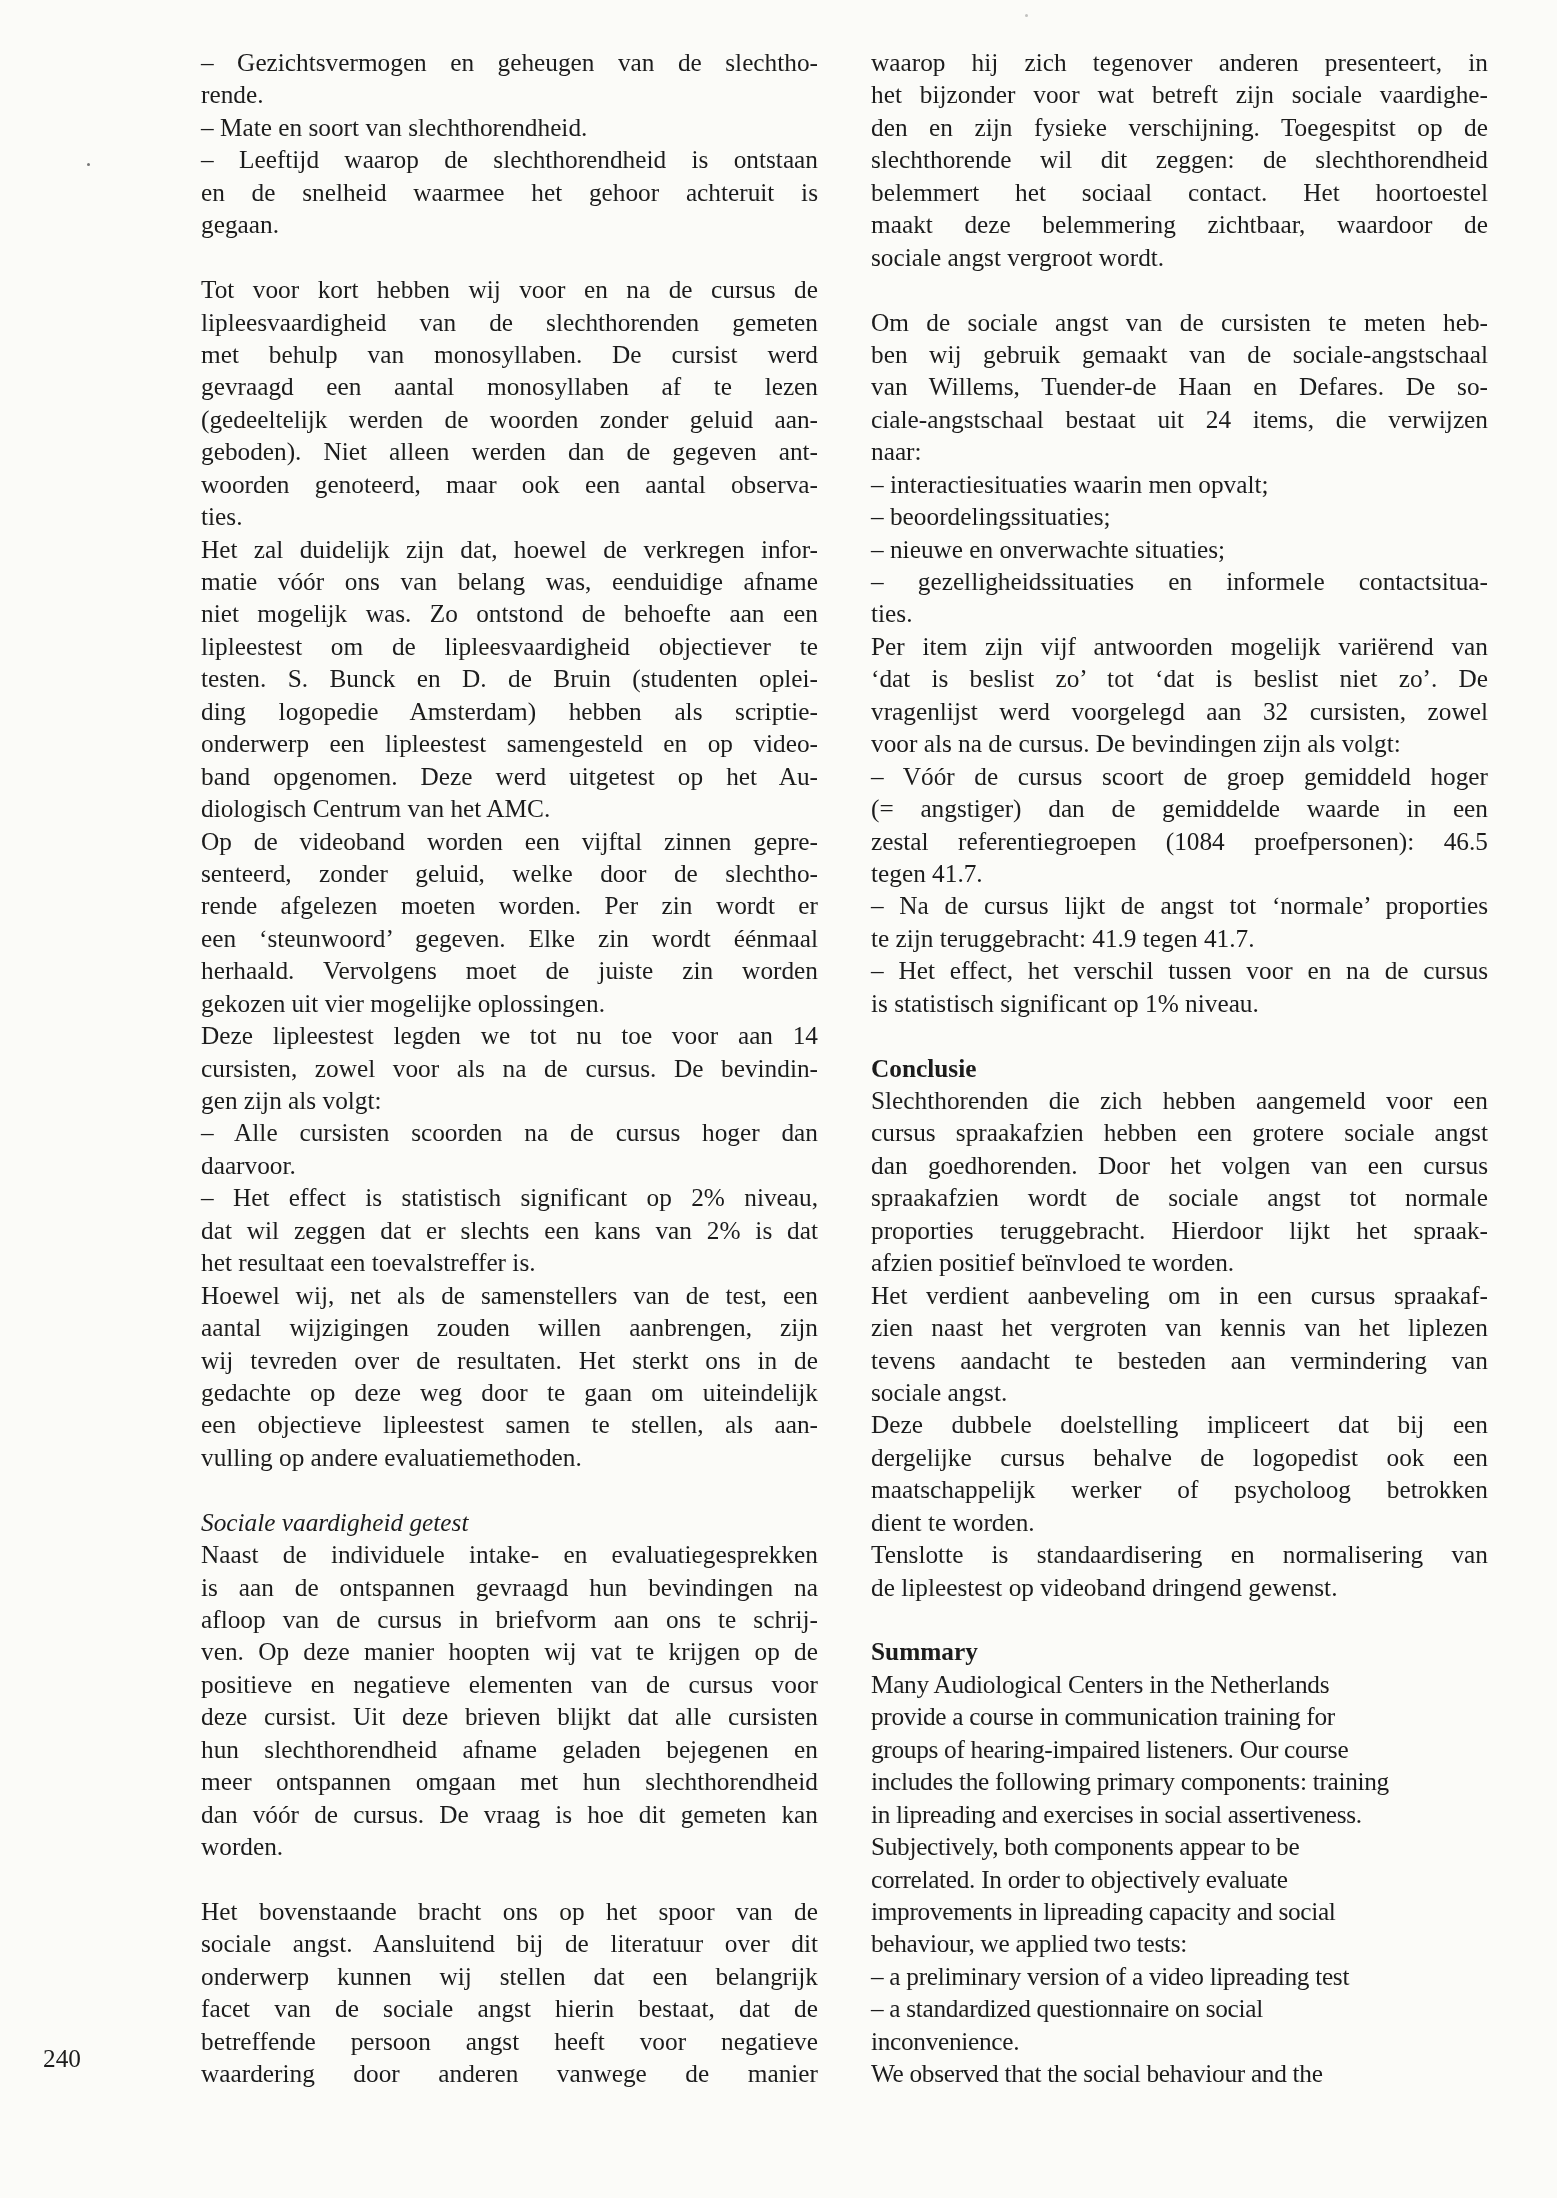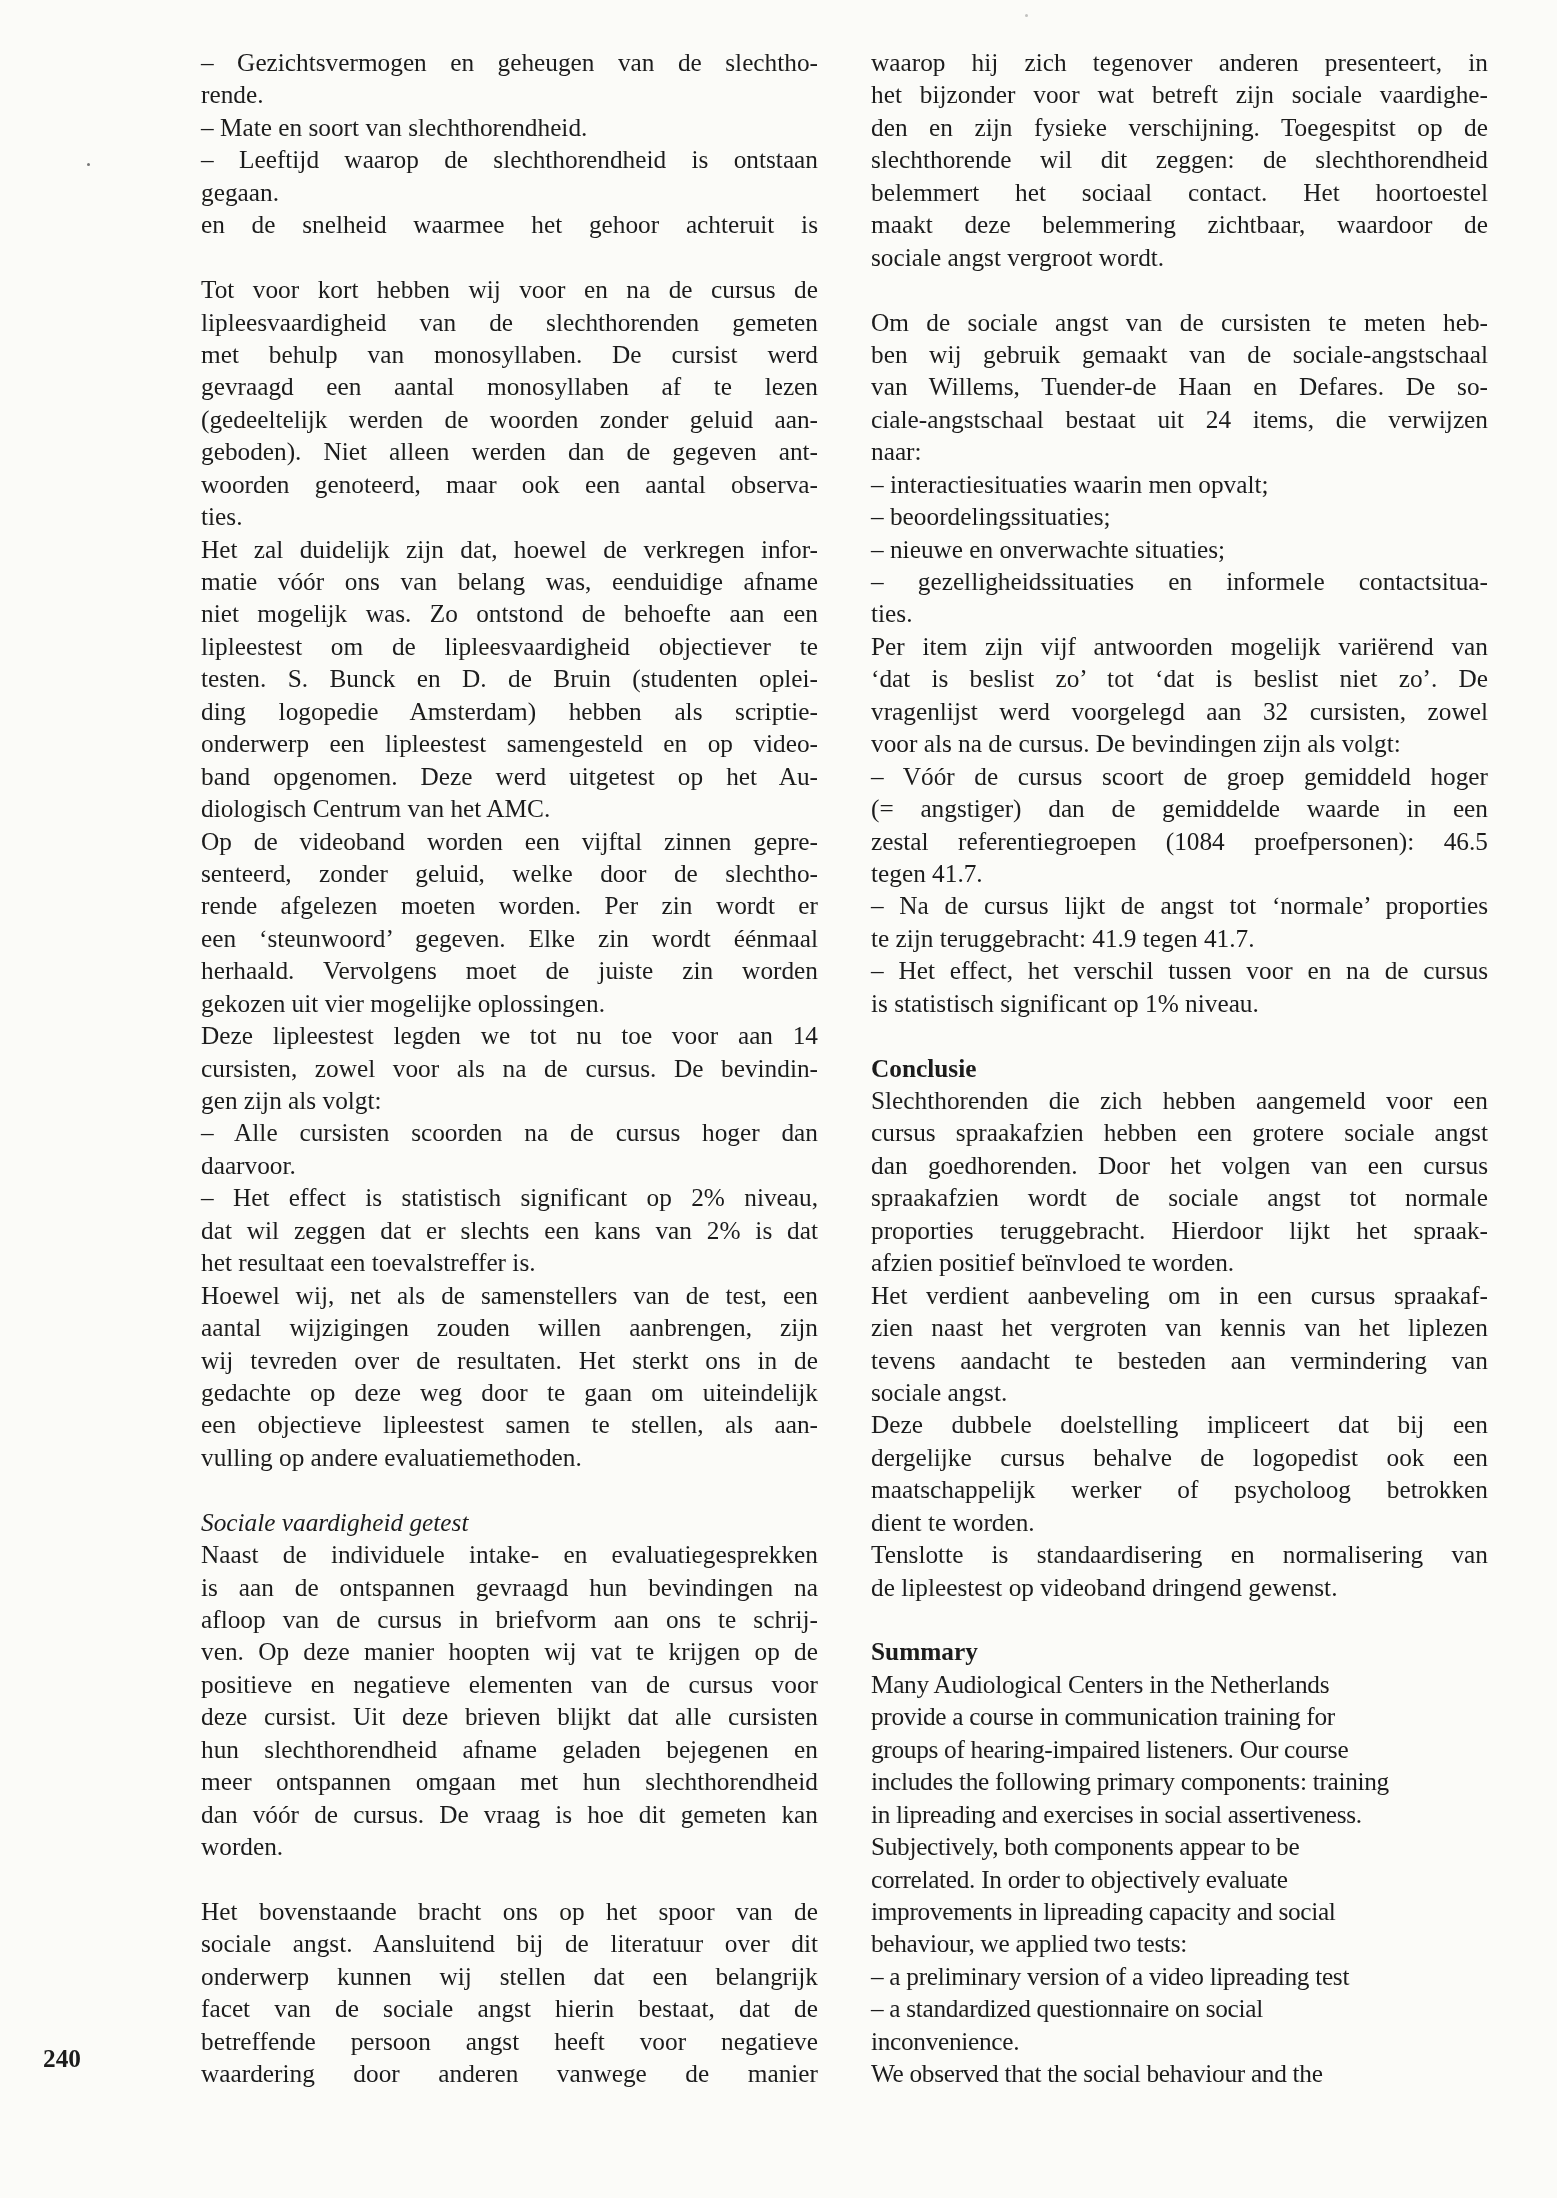--- a/index.html
+++ b/index.html
@@ -44,41 +44,40 @@
   .line.heading-i { font-style: italic; text-align-last: left; }
   .line.summary { letter-spacing: -0.3px; text-align-last: left; }
   .gap { height: 32.45px; }
   .page-number {
     position: absolute;
     left: 43px;
     top: 2042px;
     font-size: 25.3px;
     line-height: 32px;
     color: #1c1c1c;
-    font-weight: bold;
   }
   .speck { position: absolute; width: 3px; height: 3px; border-radius: 50%; background: #555; }
 </style>
 </head>
 <body>
 
 <div class="ghost"></div>
 
 <div class="column col-left">
     <div class="paragraph">
       <div class="line">– Gezichtsvermogen en geheugen van de slechtho-</div>
       <div class="line last">rende.</div>
     </div>
     <div class="paragraph">
       <div class="line last">– Mate en soort van slechthorendheid.</div>
     </div>
     <div class="paragraph">
       <div class="line">– Leeftijd waarop de slechthorendheid is ontstaan</div>
+      <div class="line">en de snelheid waarmee het gehoor achteruit is</div>
       <div class="line last">gegaan.</div>
-      <div class="line">en de snelheid waarmee het gehoor achteruit is</div>
     </div>
     <div class="gap"></div>
     <div class="paragraph">
       <div class="line">Tot voor kort hebben wij voor en na de cursus de</div>
       <div class="line">lipleesvaardigheid van de slechthorenden gemeten</div>
       <div class="line">met behulp van monosyllaben. De cursist werd</div>
       <div class="line">gevraagd een aantal monosyllaben af te lezen</div>
       <div class="line">(gedeeltelijk werden de woorden zonder geluid aan-</div>
       <div class="line">geboden). Niet alleen werden dan de gegeven ant-</div>
       <div class="line">woorden genoteerd, maar ook een aantal observa-</div>

